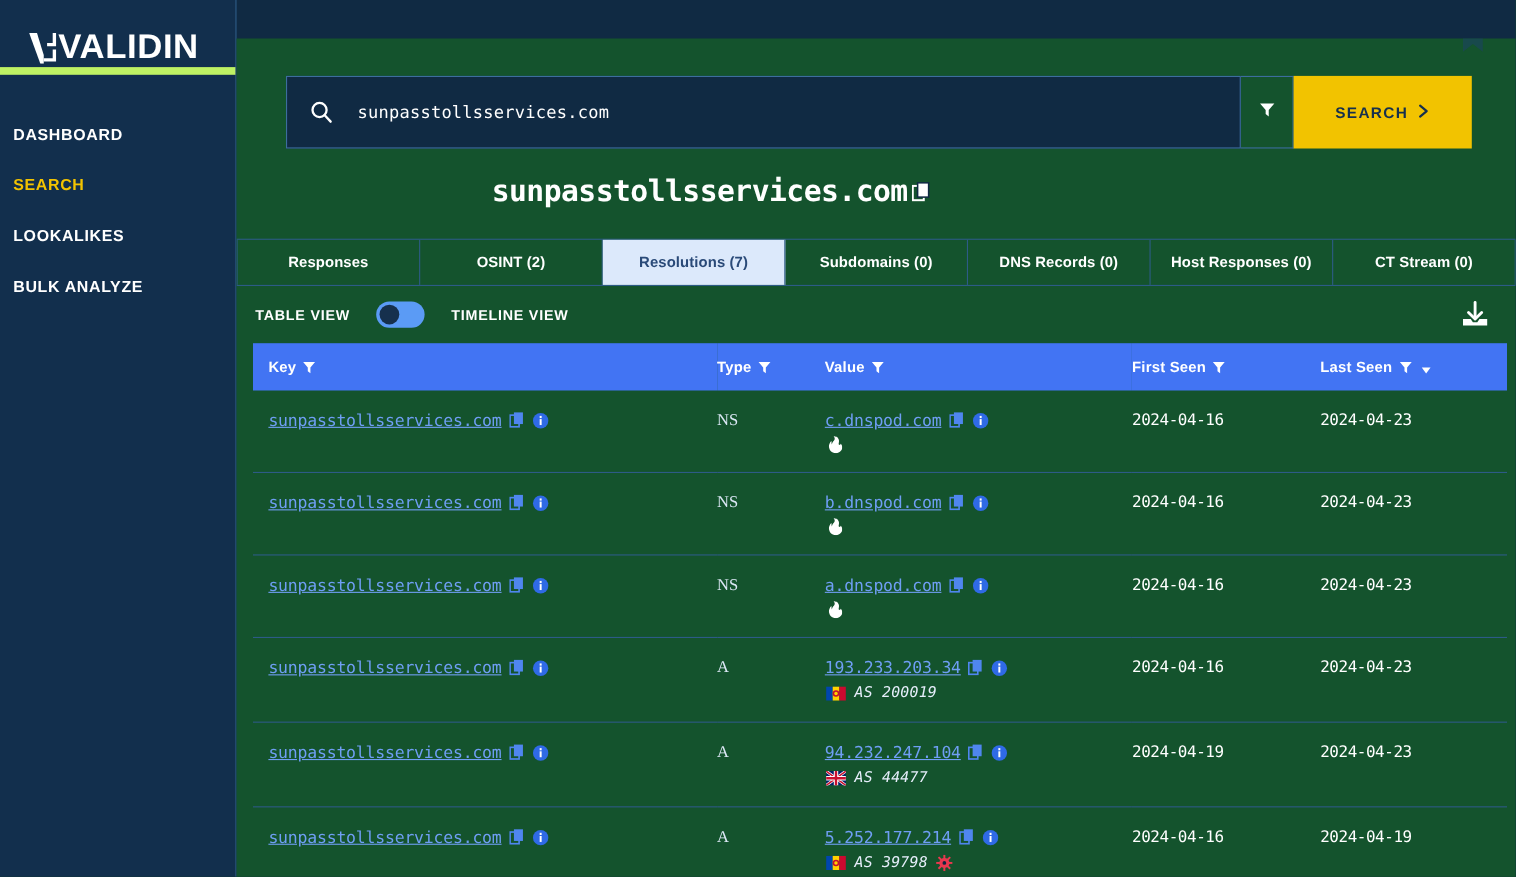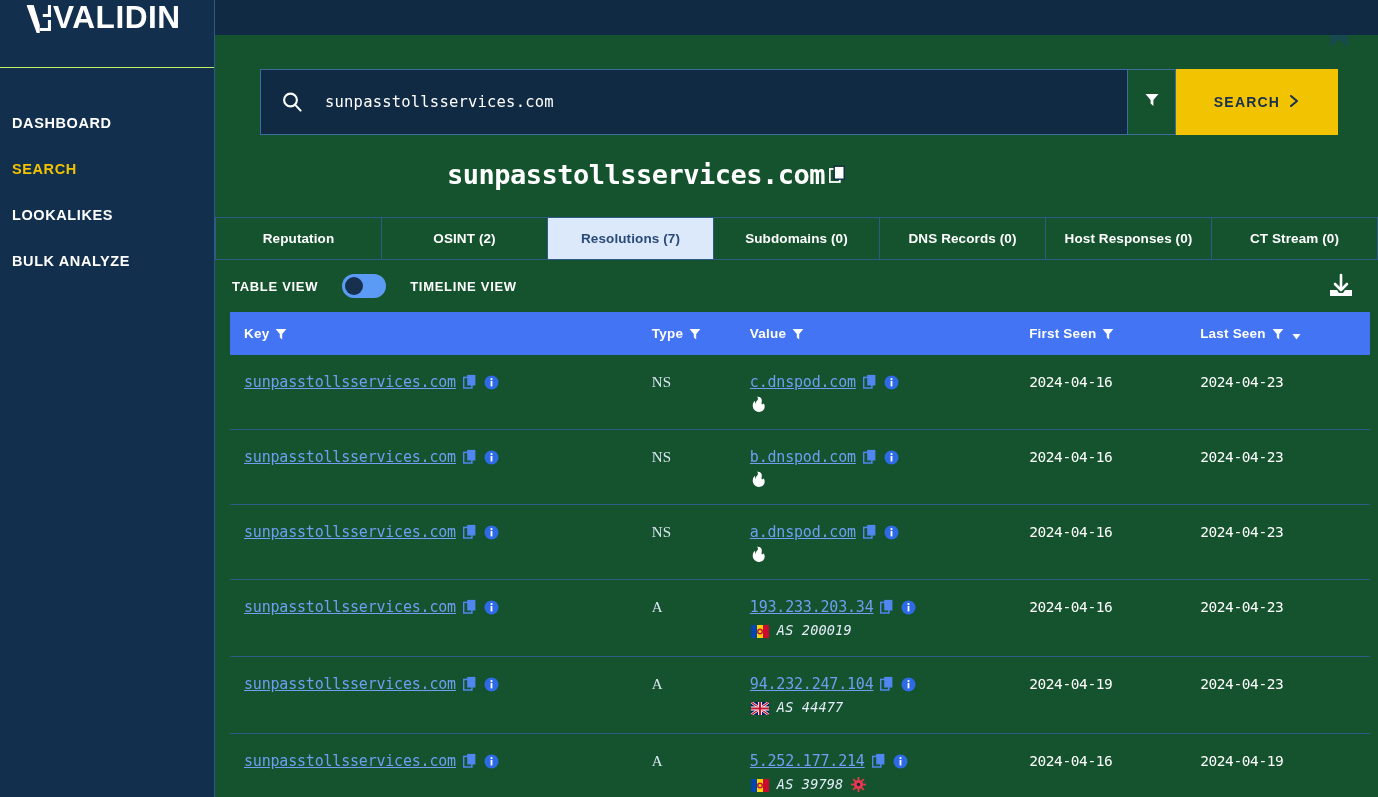--- a/index.html
+++ b/index.html
@@ -20,23 +20,23 @@
     width: 215px;
     min-width: 215px;
     height: 797px;
     background: #122f4d;
     border-right: 1px solid #2d5b86;
     position: relative;
   }
   .logo-wrap {
     height: 68px;
     display: flex;
-    align-items: flex-start;
+    align-items: flex-end;
     padding-left: 28px;
-    border-bottom: 1px solid #bef264;
+    border-bottom: 7px solid #bef264;
   }
   .logo {
     font-family: "Liberation Sans", sans-serif;
     font-weight: bold;
     font-size: 31px;
     letter-spacing: 0.5px;
     color: #ffffff;
     display: flex;
     align-items: center;
     transform: scaleX(1.02);
@@ -344,21 +344,21 @@
       <h1 class="page-title">sunpasstollsservices.com</h1>
       <span class="title-copy">
         <svg width="18" height="20" viewBox="0 0 18 20">
           <rect x="0.8" y="4" width="10" height="13" fill="none" stroke="#ffffff" stroke-width="1.8"></rect>
           <rect x="5.2" y="1.2" width="10" height="13" fill="#ffffff" stroke="#102a43" stroke-width="1.4"></rect>
         </svg>
       </span>
     </div>
 
     <div class="tabs">
-      <div class="tab">Reputation</div>
+      <div class="tab">Responses</div>
       <div class="tab">OSINT (2)</div>
       <div class="tab active">Resolutions (7)</div>
       <div class="tab">Subdomains (0)</div>
       <div class="tab">DNS Records (0)</div>
       <div class="tab">Host Responses (0)</div>
       <div class="tab">CT Stream (0)</div>
     </div>
 
     <div class="viewrow">
       <div class="toggle-group">

